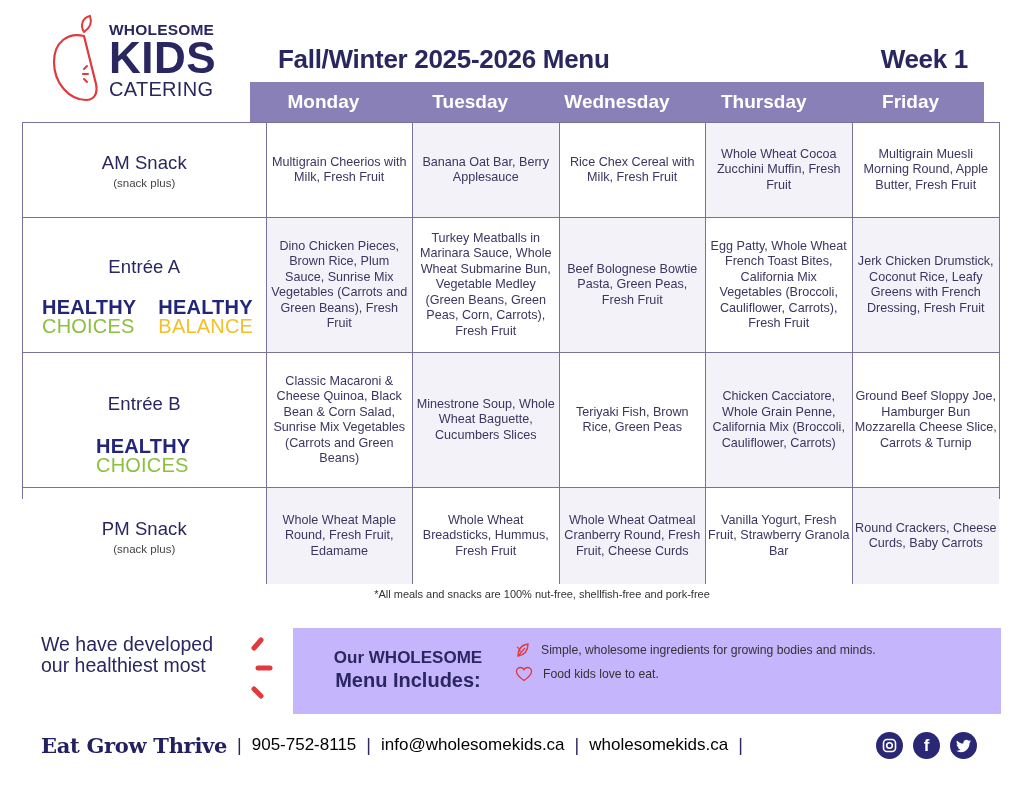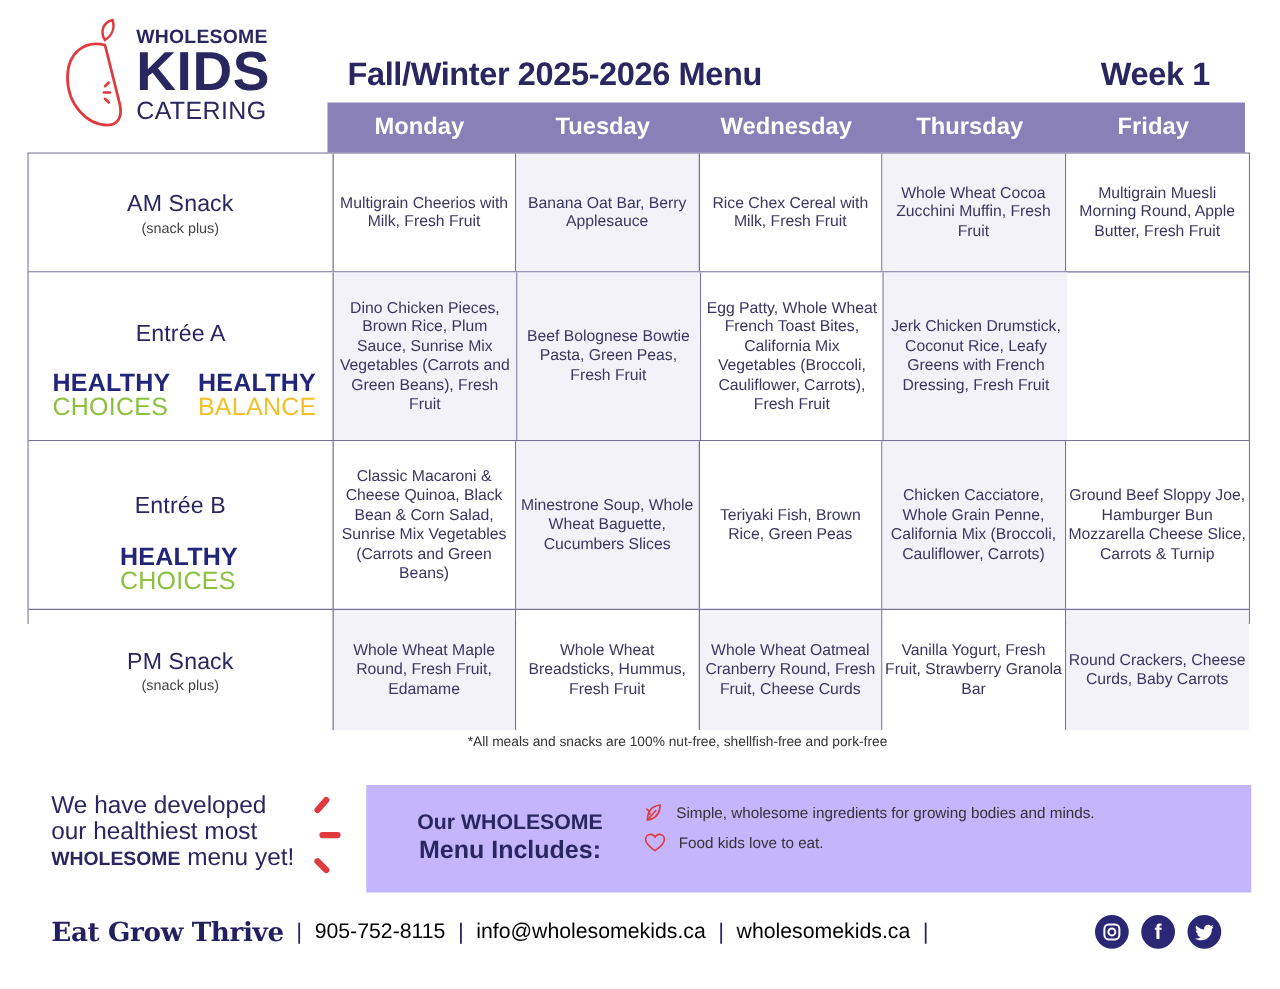--- a/index.html
+++ b/index.html
@@ -13,21 +13,21 @@
   .logo-w { font-family: "Liberation Sans", sans-serif; font-weight: 700; font-size: 15.5px; letter-spacing: 0.2px; line-height: 16px; }
   .logo-k { font-family: "Liberation Sans", sans-serif; font-weight: 700; font-size: 44px; line-height: 40px; letter-spacing: 0.5px; margin-top: 0px; }
   .logo-c { font-family: "Liberation Sans", sans-serif; font-weight: 400; font-size: 20px; line-height: 22px; letter-spacing: 0.3px; }
 
   
   .title { position: absolute; left: 278px; top: 44px; font-size: 26px; font-weight: 700; color: #2a2660; letter-spacing: -0.3px; }
   .week { position: absolute; right: 56px; top: 44px; font-size: 26px; font-weight: 700; color: #2a2660; letter-spacing: -0.3px; }
 
   
   .grid { position: absolute; left: 22px; top: 82px; }
-  .hdr-row { position: absolute; left: 240px; top: 0; width: 734px; height: 40px; background: #8880b7; display: flex; }
+  .hdr-row { position: absolute; left: 228px; top: 0; width: 734px; height: 40px; background: #8880b7; display: flex; }
   .hdr-cell { width: 146.8px; height: 40px; display: flex; align-items: center; justify-content: center; color: #ffffff; font-size: 19px; font-weight: 700; }
 
   .table { position: absolute; left: 0; top: 40px; width: 978px; height: 377px; border: 1.5px solid #77729a; }
   .trow { position: absolute; left: 0; width: 100%; display: flex; border-top: 1.5px solid #77729a; }
   .trow.first { border-top: none; }
   .lbl { width: 244px; height: 100%; border-right: 1.5px solid #77729a; display: flex; flex-direction: column; align-items: center; justify-content: center; background: #fff; position: relative; }
   .cell { width: 146.8px; height: 100%; border-right: 1.5px solid #77729a; display: flex; align-items: center; justify-content: center; text-align: center; font-size: 12.6px; line-height: 15.5px; color: #3a3660; padding: 0 2px; }
   .cell:last-child { border-right: none; }
   .cell.lav { background: #f3f2f9; }
   .cell.wht { background: #ffffff; }
@@ -114,20 +114,21 @@
             <span class="h">HEALTHY</span>
             <span class="g">CHOICES</span>
           </div>
           <div class="hc">
             <span class="h">HEALTHY</span>
             <span class="y">BALANCE</span>
           </div>
         </div>
       </div>
       <div class="cell lav">Dino Chicken Pieces, Brown Rice, Plum Sauce, Sunrise Mix Vegetables (Carrots and Green Beans), Fresh Fruit</div>
+      <div class="cell wht">Turkey Meatballs in Marinara Sauce, Whole Wheat Submarine Bun, Vegetable Medley (Green Beans, Green Peas, Corn, Carrots), Fresh Fruit</div>
       <div class="cell lav">Beef Bolognese Bowtie Pasta, Green Peas, Fresh Fruit</div>
       <div class="cell wht">Egg Patty, Whole Wheat French Toast Bites, California Mix Vegetables (Broccoli, Cauliflower, Carrots), Fresh Fruit</div>
       <div class="cell lav">Jerk Chicken Drumstick, Coconut Rice, Leafy Greens with French Dressing, Fresh Fruit</div>
     </div>
 
     <div class="trow" style="top:229px; height:135px;">
       <div class="lbl">
         <div class="lbl-main" style="position:absolute; top:40px;">Entrée B</div>
         <div style="position:absolute; top:84px; left:73px;">
           <div class="hc">
@@ -155,21 +156,20 @@
       <div class="cell lav">Round Crackers, Cheese Curds, Baby Carrots</div>
     </div>
   </div>
 </div>
 
 <div class="note">*All meals and snacks are 100% nut-free, shellfish-free and pork-free</div>
 
 <div class="promo">
   <div>We have developed</div>
   <div>our healthiest most</div>
-  <div><b>WHOLESOME</b><span> menu yet!</span></div>
 </div>
 <svg class="dashes" width="30" height="66" viewBox="0 0 30 66">
   <line x1="8" y1="12" x2="15" y2="4" stroke="#e0393e" stroke-width="5" stroke-linecap="round"></line>
   <line x1="12" y1="32" x2="24" y2="32" stroke="#e0393e" stroke-width="5" stroke-linecap="round"></line>
   <line x1="8" y1="53" x2="15" y2="60" stroke="#e0393e" stroke-width="5" stroke-linecap="round"></line>
 </svg>
 
 <div class="includes">
   <div class="inc-title">
     <div class="inc-t1">Our WHOLESOME</div>

